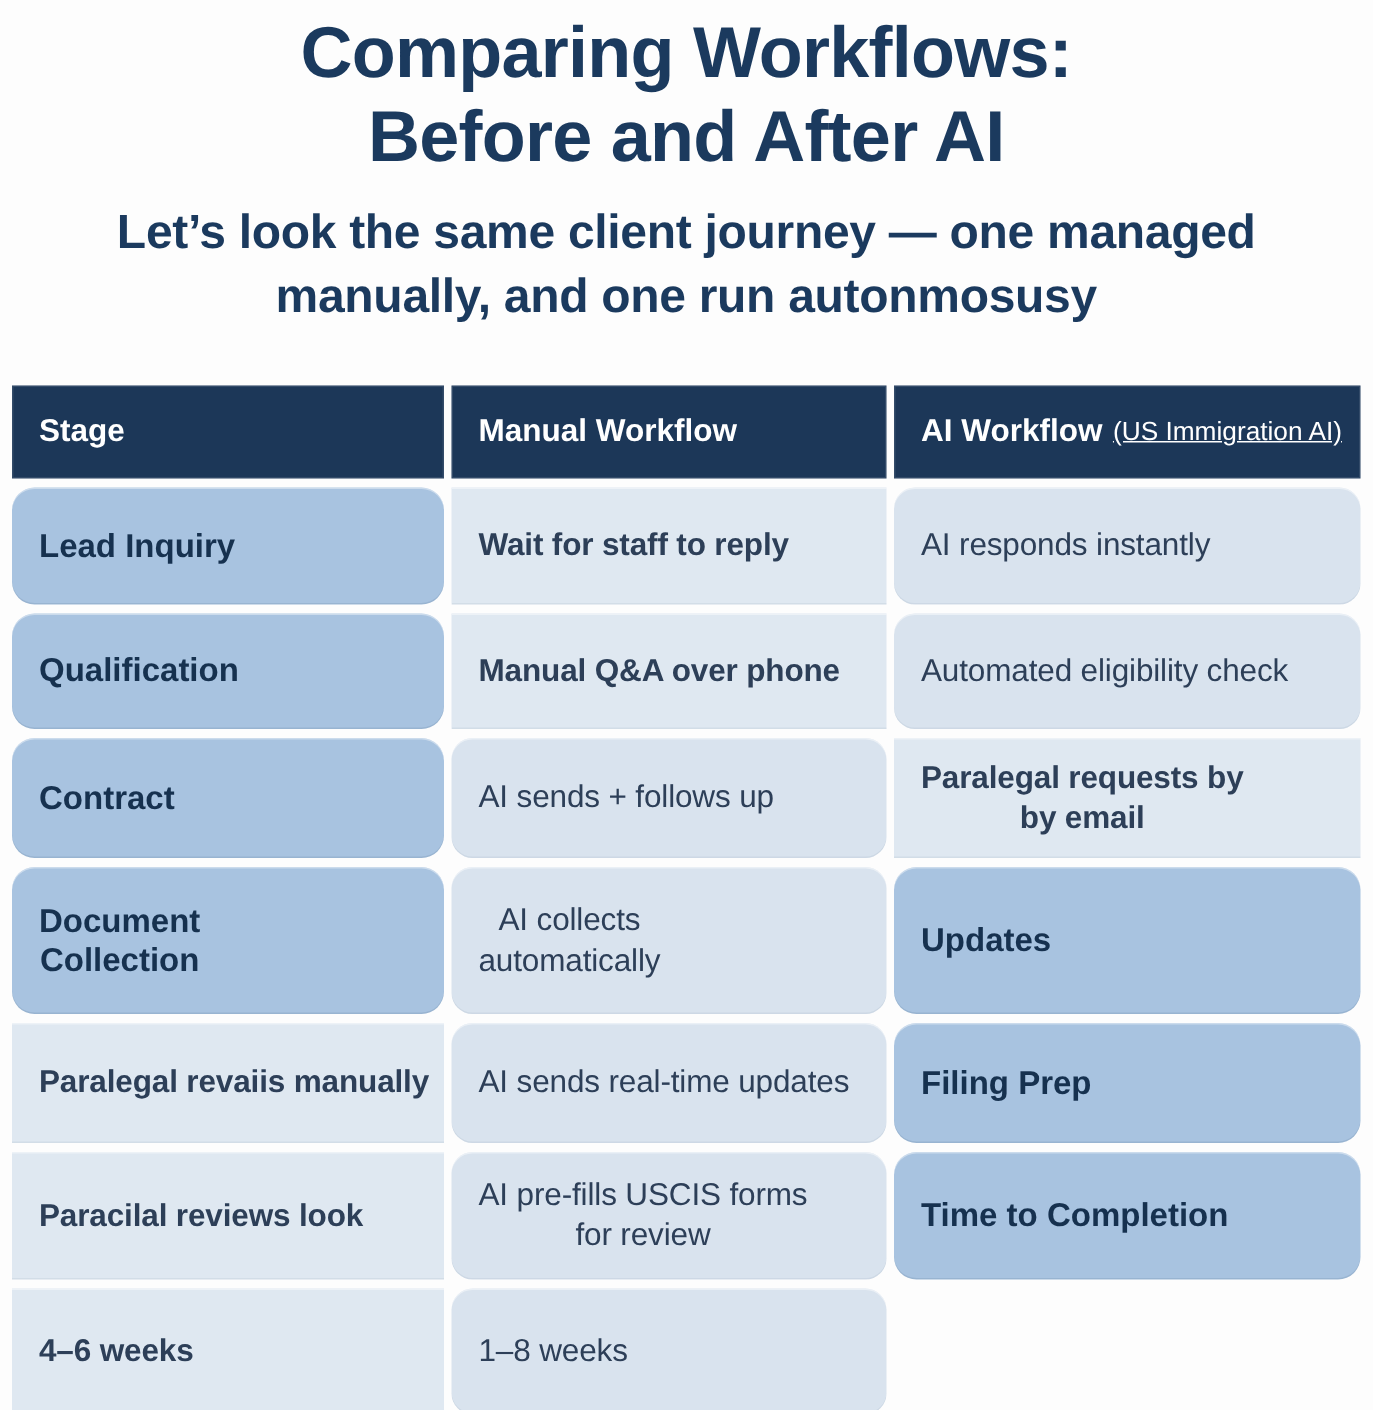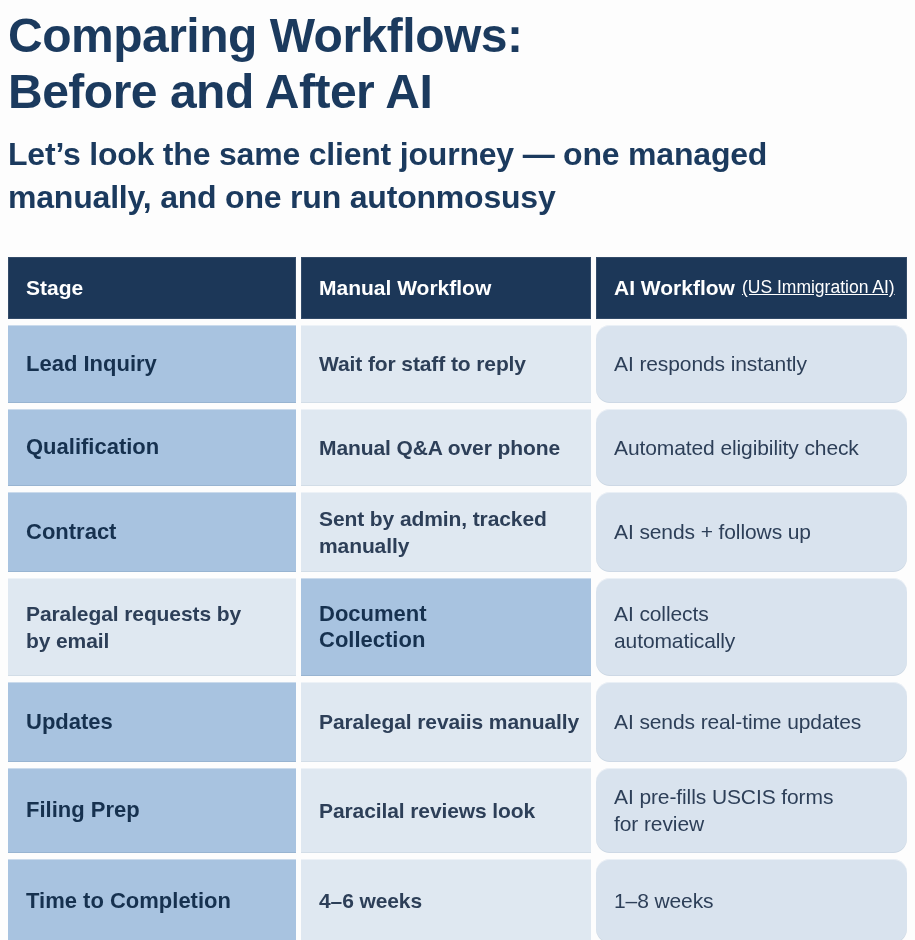--- a/index.html
+++ b/index.html
@@ -8,20 +8,21 @@
     background: #fdfdfd;
     font-family: "Liberation Sans", "DejaVu Sans", sans-serif;
   }
   .page {
     width: 915px;
     height: 940px;
     box-sizing: border-box;
     padding: 8px 8px 0 8px;
     overflow: hidden;
     background: var(--page-bg, #fdfdfd);
+    text-align: center;
   }
   .title {
     margin: 0;
     font-size: 48px;
     line-height: 1.16;
     font-weight: bold;
     letter-spacing: -0.5px;
     color: var(--heading-text, #1b3a5e);
     white-space: pre;
   }
@@ -63,20 +64,21 @@
     margin-left: 7px;
     text-decoration: underline;
   }
   .c-stage {
     background: var(--stage-cell-bg, #a8c3e0);
     color: var(--stage-text, #16314f);
     font-weight: bold;
     font-size: 22px;
     line-height: 1.18;
     box-shadow: inset 0 1px 0 rgba(255,255,255,0.40), inset 0 -1px 0 rgba(22,49,79,0.10);
+    border-radius: 15px;
   }
   .c-manual {
     background: var(--manual-cell-bg, #dfe8f1);
     font-weight: bold;
   }
   .c-ai {
     background: var(--ai-cell-bg, #d9e3ee);
     border-radius: 14px;
   }
   .c-manual, .c-ai {
@@ -104,22 +106,20 @@
 
     <div class="cell c-stage">Lead Inquiry</div>
     <div class="cell c-manual">Wait for staff to reply</div>
     <div class="cell c-ai">AI responds instantly</div>
 
     <div class="cell c-stage">Qualification</div>
     <div class="cell c-manual">Manual Q&amp;A over phone</div>
     <div class="cell c-ai">Automated eligibility check</div>
 
     <div class="cell c-stage">Contract</div>
-    <div class="cell c-manual">Sent by admin, tracked
-manually</div>
     <div class="cell c-ai">AI sends + follows up</div>
 
     <div class="cell c-manual">Paralegal requests by
 by email</div>
     <div class="cell c-stage">Document
 Collection</div>
     <div class="cell c-ai">AI collects
 automatically</div>
 
     <div class="cell c-stage">Updates</div>

